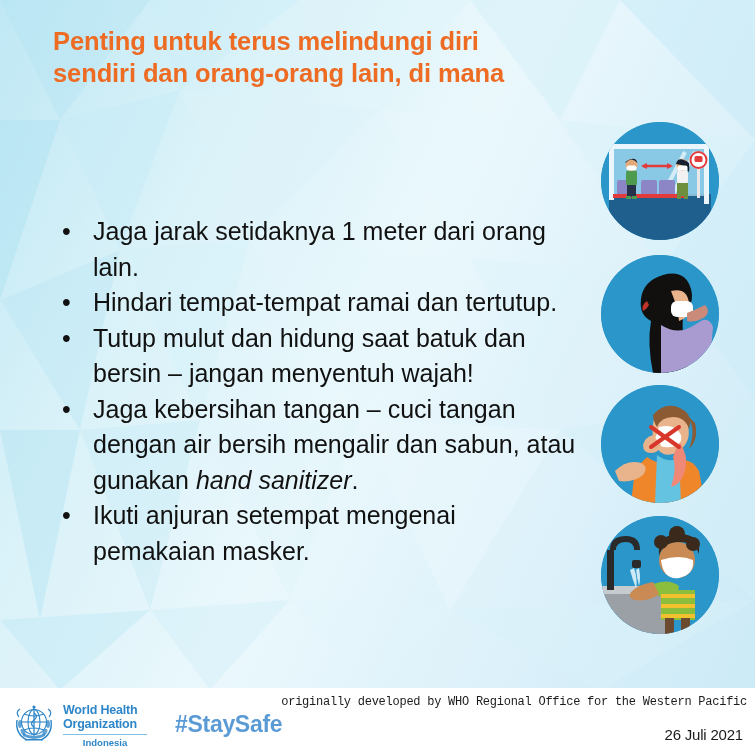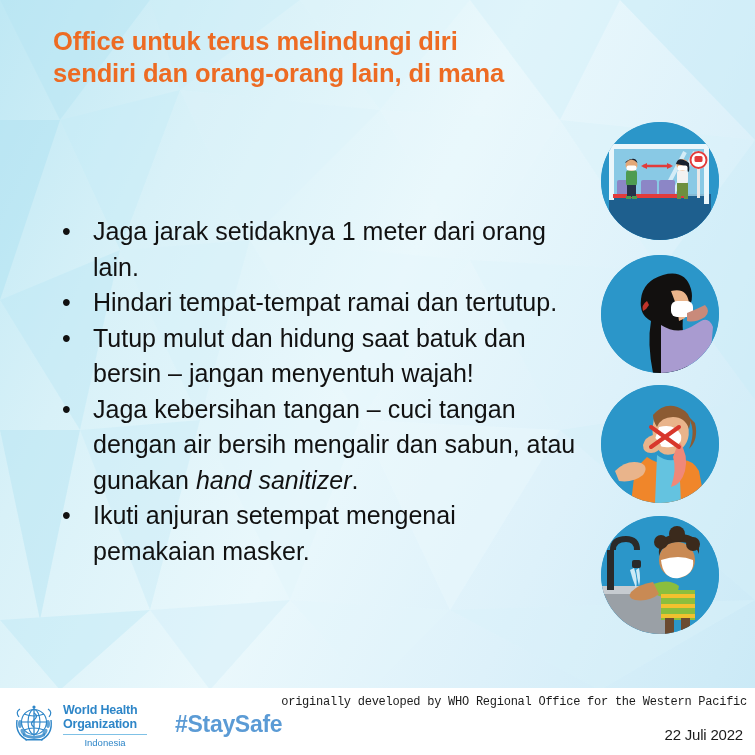--- a/index.html
+++ b/index.html
@@ -44,21 +44,21 @@
   .c4{left:601px;top:516px;width:118px;height:118px;}
   
   .who-logo{position:absolute;left:10px;bottom:7px;display:flex;align-items:center;}
   .who-emblem{width:48px;height:48px;flex:0 0 48px;}
   .who-words{margin-left:5px;padding-top:4px;}
   .who-line1,.who-line2{
     color:#2E86C8;font-weight:bold;font-size:12.5px;line-height:13.5px;
     letter-spacing:-.2px;
   }
   .who-rule{width:84px;height:1.5px;background:#7FC1E6;margin:2.5px 0 2px 0;}
-  .who-country{color:#2E86C8;font-weight:normal;font-size:9.5px;line-height:11px;text-align:center;width:84px;}
+  .who-country{color:#2E86C8;font-weight:bold;font-size:9.5px;line-height:11px;text-align:center;width:84px;}
   .staysafe{
     position:absolute;left:175px;bottom:17px;
     color:#5B9BD5;font-weight:bold;font-size:23px;letter-spacing:-.3px;
   }
   .credit{
     position:absolute;right:8px;top:695px;
     color:#1b1b1b;font-size:12px;letter-spacing:-.25px;white-space:nowrap;font-family:Liberation Mono, monospace;
   }
   .date{
     position:absolute;right:12px;bottom:12px;
@@ -93,21 +93,21 @@
       <polygon points="360,420 560,430 450,610" fill="#ecf9fd"></polygon>
       <polygon points="560,430 755,400 755,600" fill="#d5f0f9"></polygon>
       <polygon points="0,620 150,610 60,690" fill="#bfe9f6"></polygon>
       <polygon points="150,610 290,600 210,690" fill="#d3eff9"></polygon>
       <polygon points="290,600 450,610 370,690" fill="#e4f6fc"></polygon>
       <polygon points="450,610 755,600 600,690" fill="#daf2fa"></polygon>
     </g>
   </svg>
 
   <div class="heading">
-    <div>Office untuk terus melindungi diri</div>
+    <div>Penting untuk terus melindungi diri</div>
     <div>sendiri dan orang-orang lain, di mana</div>
   </div>
 
   <div class="bullets">
     <div class="bullet-row">
       <span class="bullet-dot">•</span>
       <span class="bullet-text"><span>Jaga jarak setidaknya 1 meter dari orang lain.</span></span>
     </div>
     <div class="bullet-row">
       <span class="bullet-dot">•</span>
@@ -271,15 +271,15 @@
     <div class="who-words">
       <div class="who-line1">World Health</div>
       <div class="who-line2">Organization</div>
       <div class="who-rule"></div>
       <div class="who-country">Indonesia</div>
     </div>
   </div>
 
   <div class="staysafe">#StaySafe</div>
   <div class="credit">originally developed by WHO Regional Office for the Western Pacific</div>
-  <div class="date">22 Juli 2022</div>
+  <div class="date">26 Juli 2021</div>
 
 </div>
 
 </body></html>

